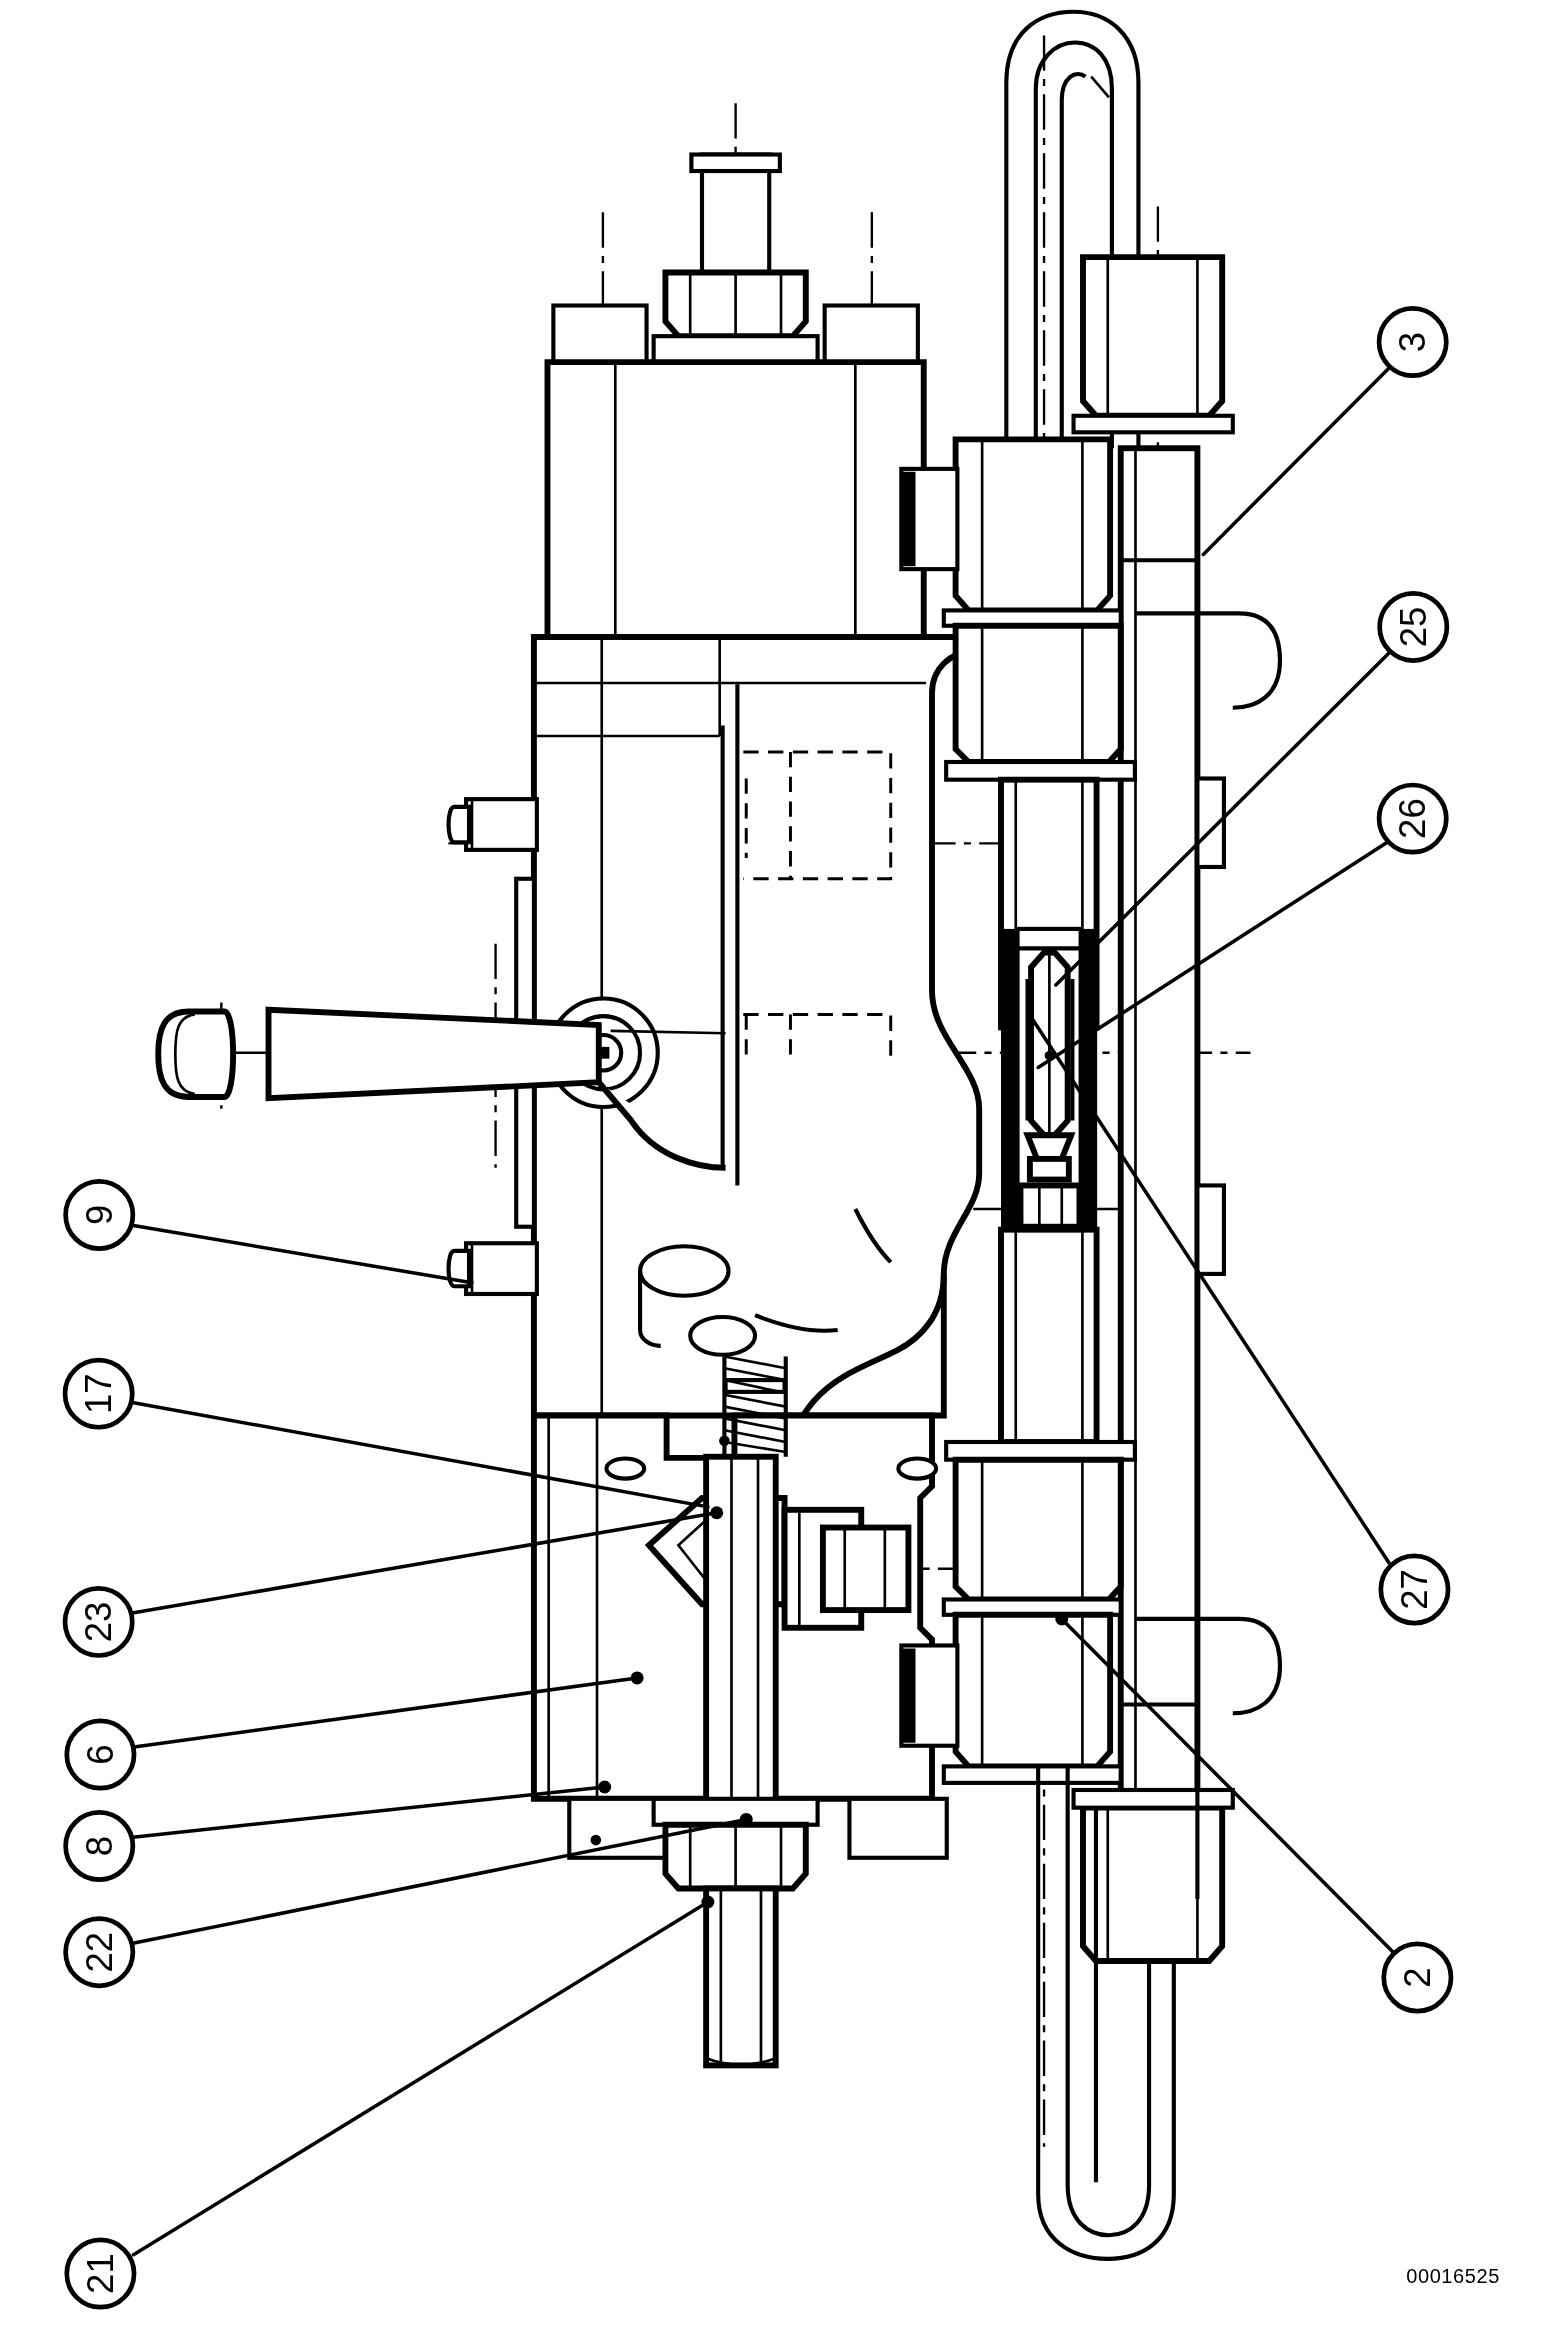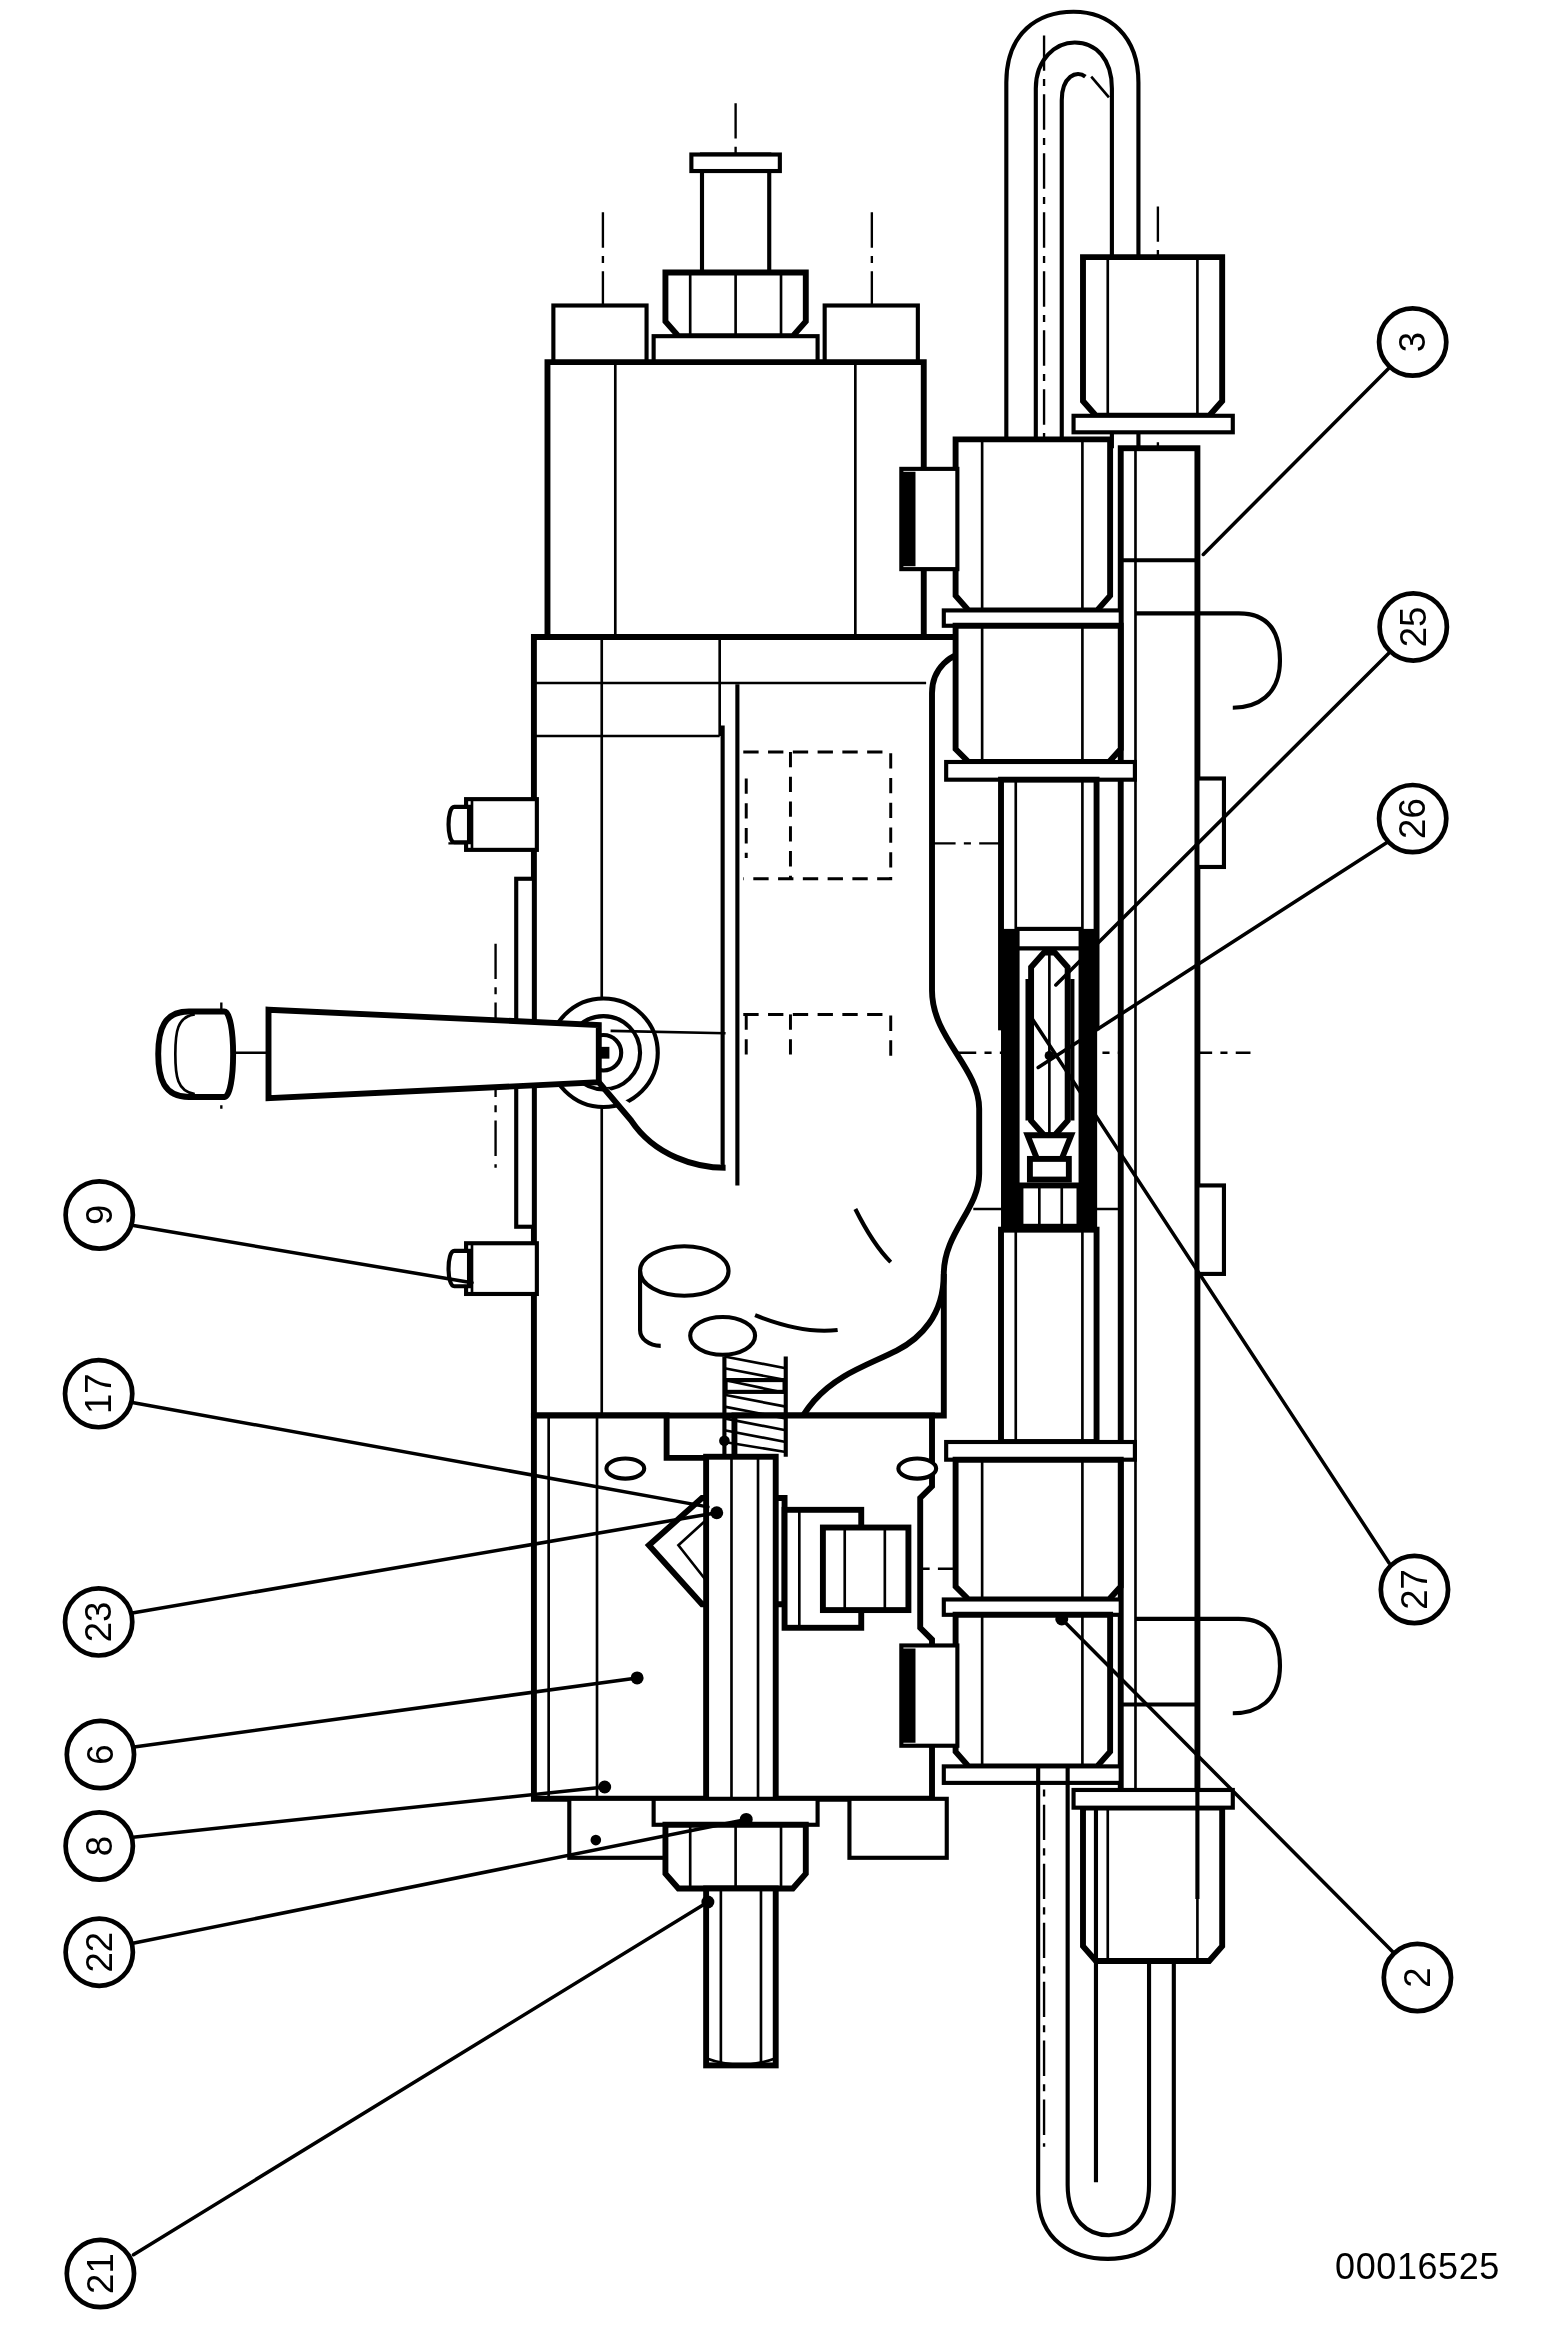--- a/index.html
+++ b/index.html
@@ -11,21 +11,21 @@
     height:2342px;
     background:#ffffff;
     overflow:hidden;
   }
   #drawing{position:absolute;left:0;top:0;width:1565px;height:2342px;}
   .dwg-no{
     position:absolute;
     right:65px;
     bottom:54px;
     font-family:"Liberation Sans", sans-serif;
-    font-size:36px;
+    font-size:20px;
     letter-spacing:0.6px;
     color:#000;
     white-space:nowrap;
     margin-top:11px;
   }
 </style>
 </head>
 <body>
 
 <div id="sheet">

